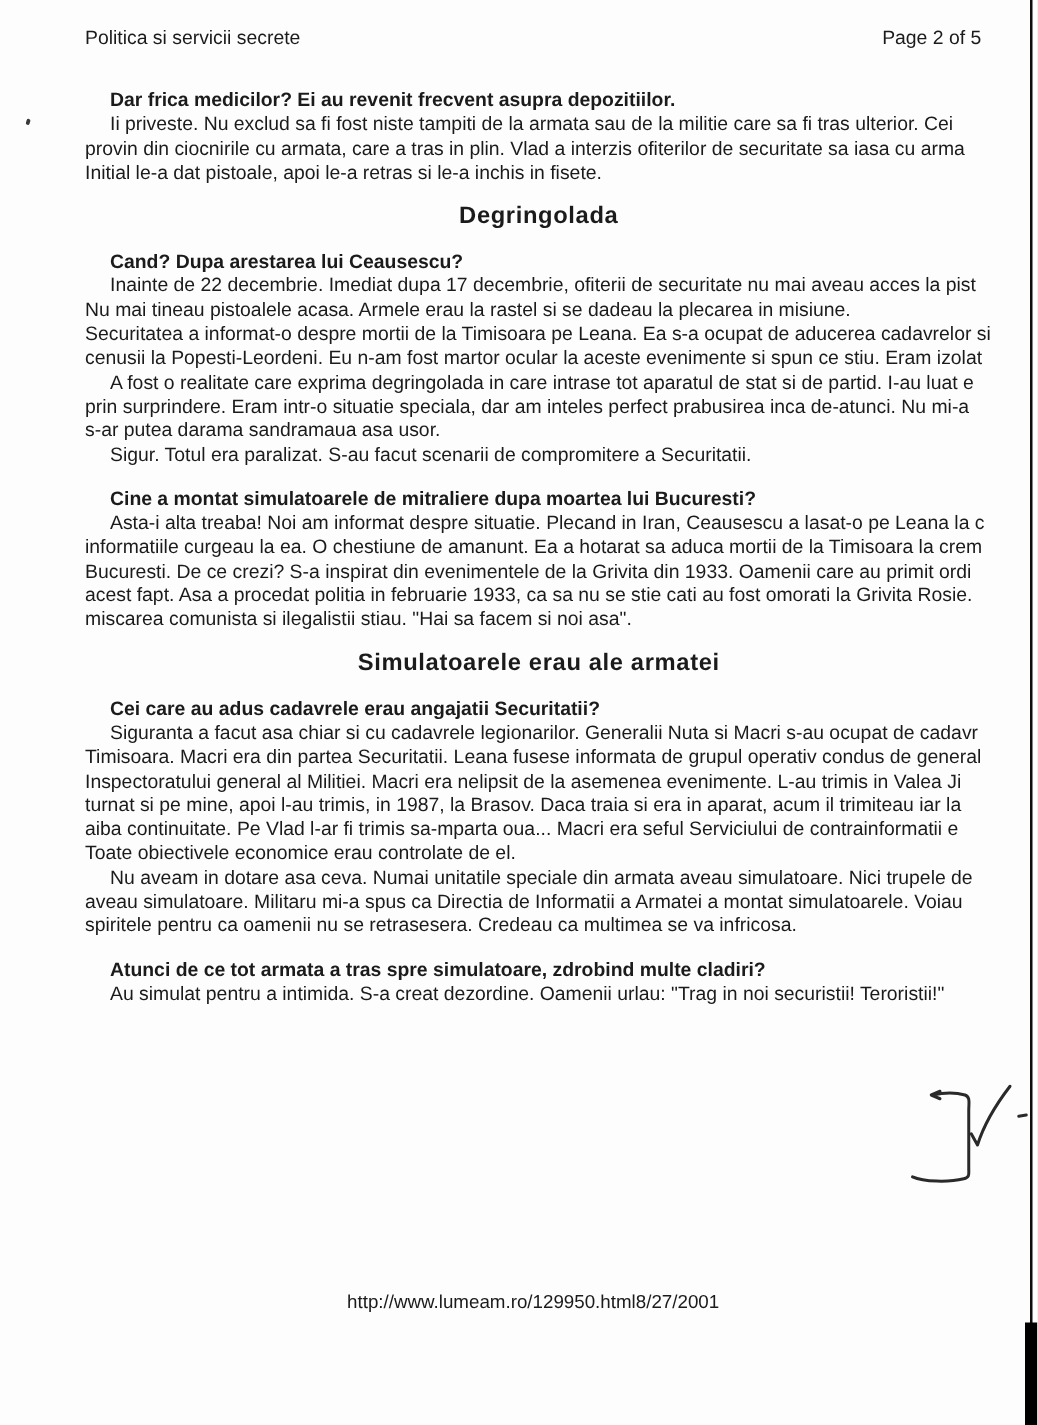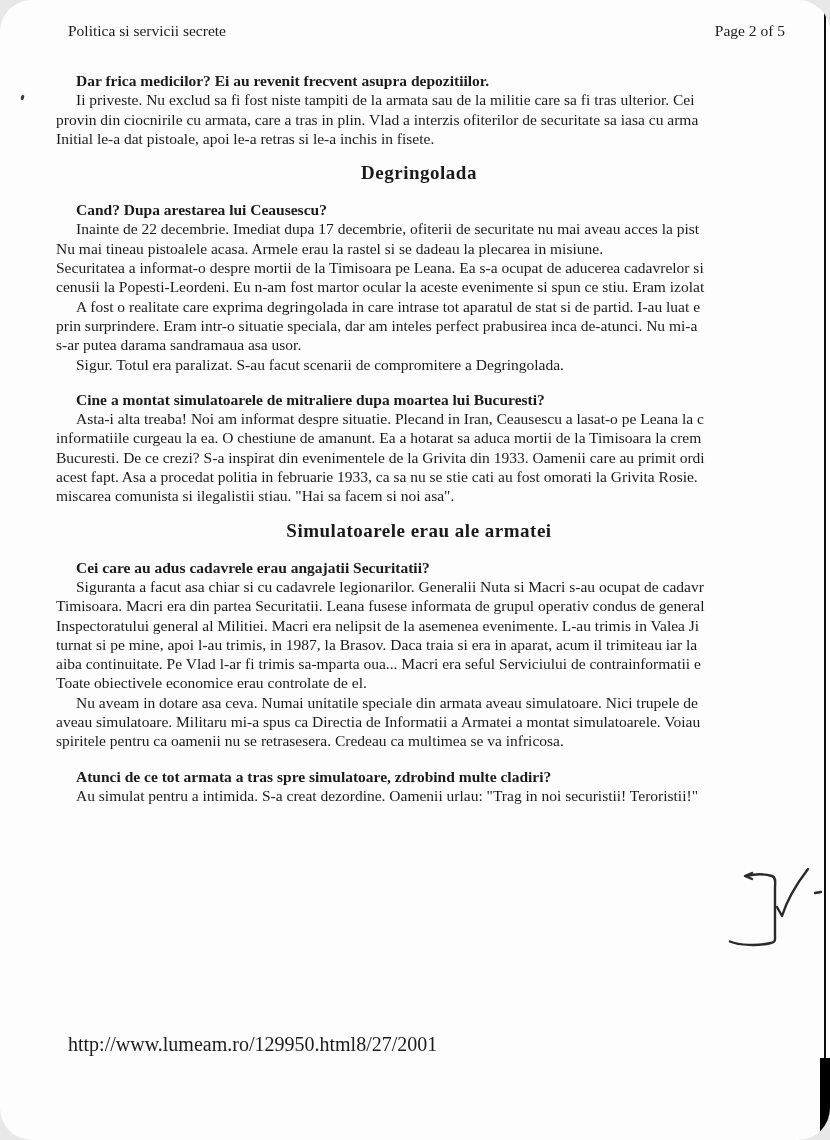--- a/index.html
+++ b/index.html
@@ -2,37 +2,36 @@
 <html><head>
 <meta charset="utf-8">
 <style>
   html, body { margin: 0; padding: 0; background: #e8e8e8; }
   .page {
     position: relative;
     width: 830px;
     height: 1140px;
     background: #fdfdfd;
     overflow: hidden;
-    font-family: Liberation Serif, serif;
+    font-family: Liberation Sans, sans-serif;
     color: #1b1b1b;
-    border-radius: 32px;
   }
   .header {
     position: absolute;
     top: 22px;
     left: 68px;
     right: 45px;
     display: flex;
     justify-content: space-between;
     font-size: 15.5px;
   }
   .body {
     position: absolute;
     top: 55px;
-    left: 56px;
+    left: 68px;
     width: 726px;
     font-size: 15.5px;
     line-height: 19.3px;
   }
   .b {
     white-space: pre-line;
     text-indent: 20px;
     margin: 0;
   }
   .q {
@@ -48,22 +47,22 @@
     line-height: 22px;
     letter-spacing: 0.5px;
     margin: 14px 0;
   }
   .footer {
     position: absolute;
     top: 1033px;
     left: 68px;
     right: 45px;
     display: flex;
-    justify-content: flex-start;
-    font-size: 20px;
+    justify-content: center;
+    font-size: 15px;
   }
   .edge-line {
     position: absolute;
     left: 824px;
     top: 0;
     width: 2px;
     height: 1060px;
     background: #0d0d0d;
   }
   .corner-bar {
@@ -109,21 +108,21 @@
 Initial le-a dat pistoale, apoi le-a retras si le-a inchis in fisete.</p>
     <p class="b h">Degringolada</p>
     <p class="b q">Cand? Dupa arestarea lui Ceausescu?</p>
     <p class="b a">Inainte de 22 decembrie. Imediat dupa 17 decembrie, ofiterii de securitate nu mai aveau acces la pist
 Nu mai tineau pistoalele acasa. Armele erau la rastel si se dadeau la plecarea in misiune.
 Securitatea a informat-o despre mortii de la Timisoara pe Leana. Ea s-a ocupat de aducerea cadavrelor si
 cenusii la Popesti-Leordeni. Eu n-am fost martor ocular la aceste evenimente si spun ce stiu. Eram izolat</p>
     <p class="b a">A fost o realitate care exprima degringolada in care intrase tot aparatul de stat si de partid. I-au luat e
 prin surprindere. Eram intr-o situatie speciala, dar am inteles perfect prabusirea inca de-atunci. Nu mi-a
 s-ar putea darama sandramaua asa usor.</p>
-    <p class="b a">Sigur. Totul era paralizat. S-au facut scenarii de compromitere a Degringolada.</p>
+    <p class="b a">Sigur. Totul era paralizat. S-au facut scenarii de compromitere a Securitatii.</p>
     <p class="b q">Cine a montat simulatoarele de mitraliere dupa moartea lui Bucuresti?</p>
     <p class="b a">Asta-i alta treaba! Noi am informat despre situatie. Plecand in Iran, Ceausescu a lasat-o pe Leana la c
 informatiile curgeau la ea. O chestiune de amanunt. Ea a hotarat sa aduca mortii de la Timisoara la crem
 Bucuresti. De ce crezi? S-a inspirat din evenimentele de la Grivita din 1933. Oamenii care au primit ordi
 acest fapt. Asa a procedat politia in februarie 1933, ca sa nu se stie cati au fost omorati la Grivita Rosie.
 miscarea comunista si ilegalistii stiau. "Hai sa facem si noi asa".</p>
     <p class="b h">Simulatoarele erau ale armatei</p>
     <p class="b q">Cei care au adus cadavrele erau angajatii Securitatii?</p>
     <p class="b a">Siguranta a facut asa chiar si cu cadavrele legionarilor. Generalii Nuta si Macri s-au ocupat de cadavr
 Timisoara. Macri era din partea Securitatii. Leana fusese informata de grupul operativ condus de general

